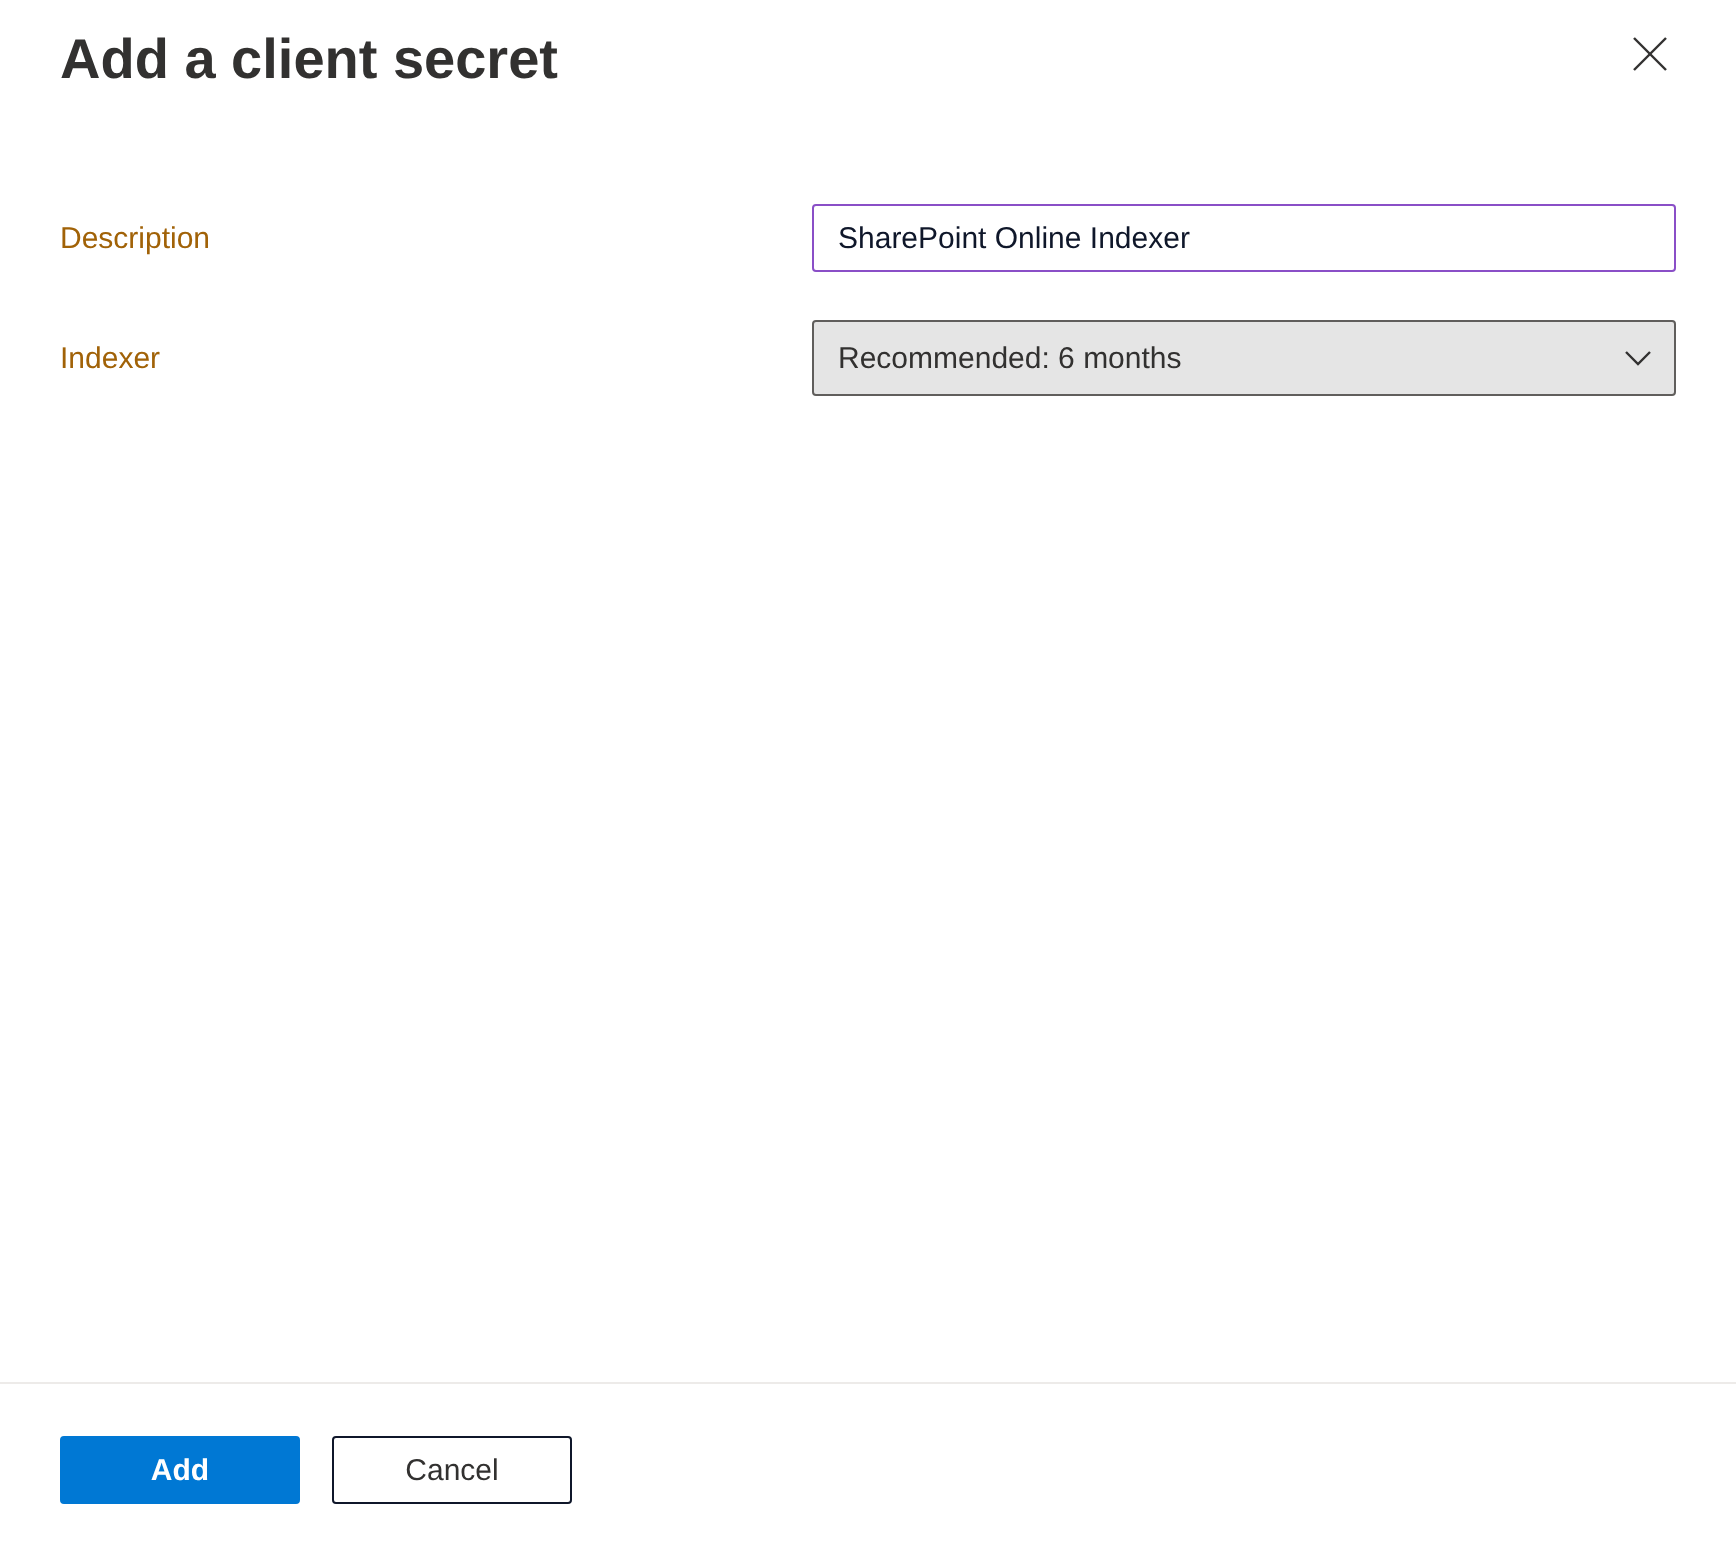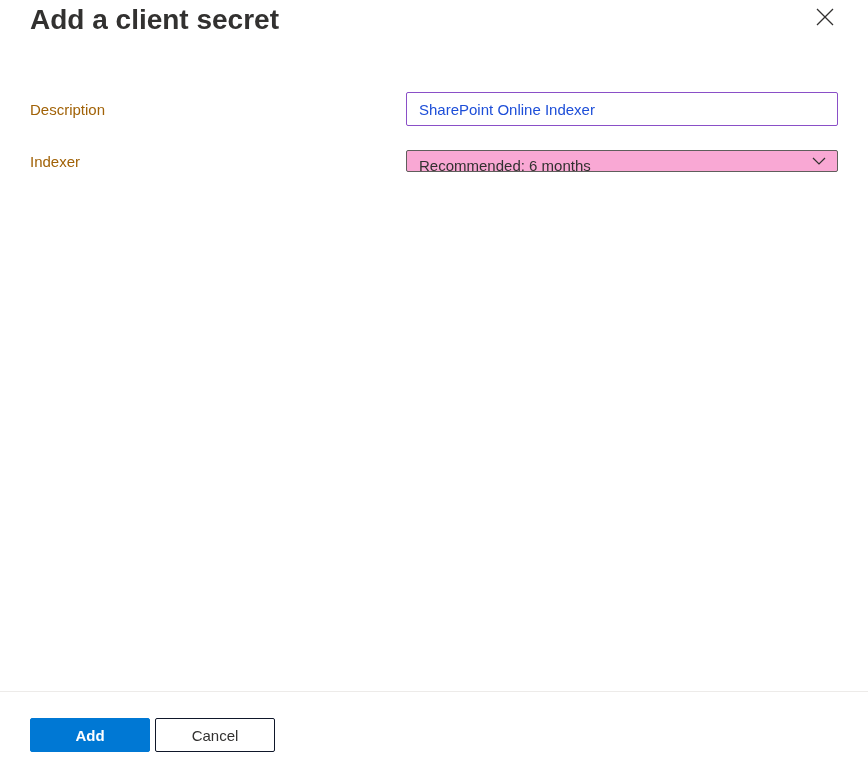--- a/index.html
+++ b/index.html
@@ -17,21 +17,21 @@
     }
     .panel {
       display: flex;
       flex-direction: column;
       height: 100%;
     }
     .header {
       display: flex;
       justify-content: space-between;
       align-items: flex-start;
-      padding: 4px 30px 0 30px;
+      padding: 14px 30px 0 30px;
     }
     .title {
       font-size: 28px;
       font-weight: 600;
       color: #323130;
     }
     .close-btn {
       cursor: pointer;
       padding: 4px;
       color: #323130;
@@ -55,55 +55,55 @@
     }
     .field-wrap {
       flex: 1;
     }
     .text-input {
       width: 100%;
       height: 34px;
       padding: 6px 12px;
       font-size: 15px;
       font-family: inherit;
-      color: #1d4ed8;
+      color: #0f172a;
       border: 1px solid #8a4fc7;
       border-radius: 2px;
       outline: none;
       background: #ffffff;
     }
     .select-wrap {
       position: relative;
       width: 100%;
     }
     .select-field {
       width: 100%;
-      height: 22px;
+      height: 38px;
       padding: 6px 36px 6px 12px;
       font-size: 15px;
       color: #323130;
       border: 1px solid #605e5c;
       border-radius: 2px;
-      background: #f9a8d4;
+      background: #e5e5e5;
       cursor: pointer;
       display: flex;
-      align-items: flex-start;
+      align-items: center;
     }
     .chevron {
       position: absolute;
       right: 12px;
       top: 50%;
       transform: translateY(-50%);
       pointer-events: none;
     }
     .footer {
       border-top: 1px solid #edebe9;
       padding: 26px 30px;
       display: flex;
-      gap: 5px;
+      gap: 16px;
       margin-top: 45px;
     }
     .btn {
       min-width: 120px;
       height: 34px;
       padding: 0 16px;
       font-size: 15px;
       font-family: inherit;
       border-radius: 2px;
       cursor: pointer;

